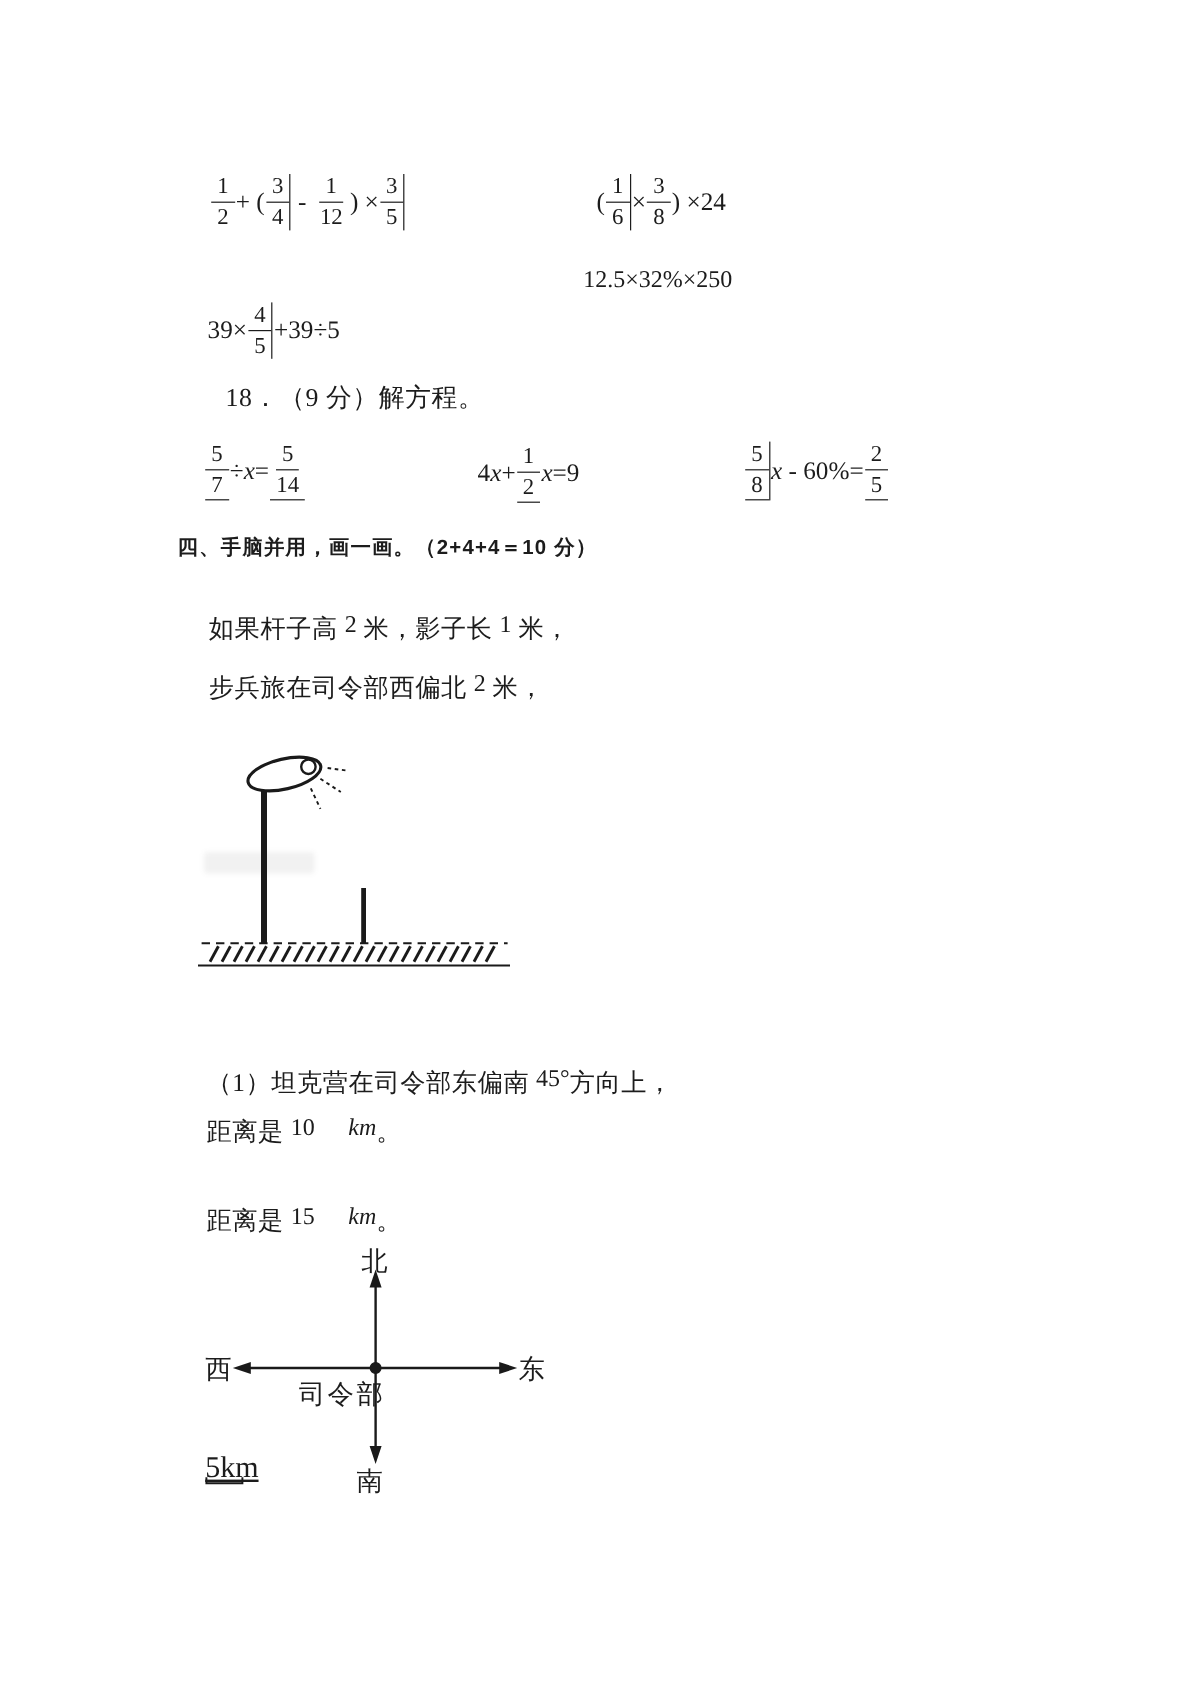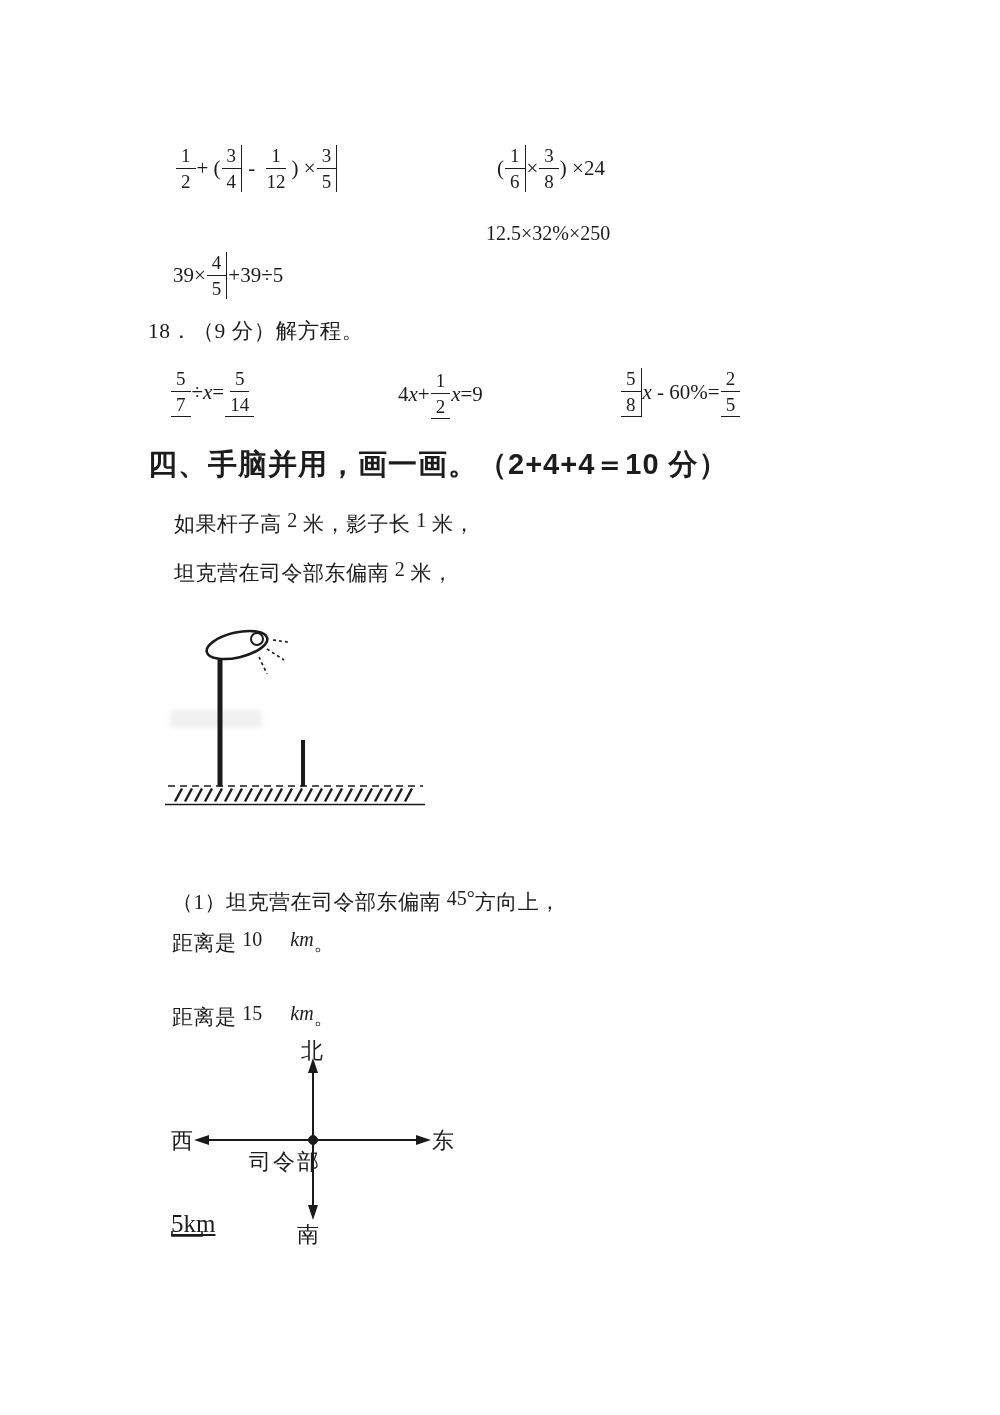--- a/index.html
+++ b/index.html
@@ -18,23 +18,23 @@
   .frac .fn { display:block; padding:1px 5px 3px; border-bottom:1.6px solid #1c1c1c; }
   .frac .fd { display:block; padding:3px 5px 1px; }
   .frac.u .fd { border-bottom:1.6px solid #1c1c1c; padding-bottom:2px; }
   .frac.c { border-right:1.6px solid #1c1c1c; }
   
   .line { position:absolute; font-size:21px; letter-spacing:0.5px; white-space:nowrap; }
   .line .plain { white-space:pre; }
   .line .rnum  { font-family:"Liberation Serif","DejaVu Serif",serif; position:relative; top:-4px; font-size:20px; letter-spacing:0; white-space:pre; }
   .line .ital  { font-style:italic; letter-spacing:0; white-space:pre;padding-left:28px; }
   .line .blank { display:inline-block; border-bottom:1.6px solid #1c1c1c; height:1.05em; vertical-align:baseline; }
-  .heading { position:absolute; font-size:21.5px; letter-spacing:0.5px; white-space:nowrap; }
+  .heading { position:absolute; font-size:21.5px; letter-spacing:0.5px; white-space:nowrap;margin-left:40px; }
   .section-heading {
-    position:absolute; font-size:29px; font-weight:700; letter-spacing:1px; white-space:nowrap;
+    position:absolute; font-size:17px; font-weight:700; letter-spacing:1px; white-space:nowrap;
     font-family:"Liberation Sans","DejaVu Sans",sans-serif;
   }
   
   .figure { position:absolute; }
   .figure svg line, .figure svg path, .figure svg polyline, .figure svg ellipse, .figure svg circle
     { stroke:#1a1a1a; }
   .compass-label { position:absolute; font-size:22px; white-space:nowrap; }
   .scale-label { position:absolute; font-size:25px; text-decoration:underline;
                  font-family:"Liberation Serif","DejaVu Serif",serif; }
   .artifact { position:absolute; background:rgba(60,60,60,0.07); filter:blur(2px); border-radius:3px; }
@@ -124,21 +124,21 @@
       <span class="plain"> - 60%=</span>
       <span class="frac u">
         <span class="fn">2</span>
         <span class="fd">5</span>
       </span>
     </div>
 
   <div class="section-heading" style="left:148px; top:445px;">四、手脑并用，画一画。（2+4+4＝10 分）</div>
 
   <div class="line" style="left:174px; top:510px;"><span class="plain">如果杆子高 </span><span class="rnum">2</span><span class="plain"> 米，影子长 </span><span class="rnum">1</span><span class="plain"> 米，</span></div>
-  <div class="line" style="left:174px; top:559px;"><span class="plain">坦克营在司令部东偏南 </span><span class="rnum">2</span><span class="plain"> 米，</span></div>
+  <div class="line" style="left:174px; top:559px;"><span class="plain">步兵旅在司令部西偏北 </span><span class="rnum">2</span><span class="plain"> 米，</span></div>
 
   <div class="artifact" style="left:170px; top:710px; width:92px; height:18px;"></div>
 
   <div class="figure" style="left:163px; top:628px; width:265px; height:182px;">
     <svg width="265" height="182" viewBox="0 0 265 182" fill="none">
       <line x1="57" y1="24" x2="57" y2="158.5" stroke-width="5"></line>
       <ellipse cx="74" cy="17" rx="31" ry="12.5" stroke-width="2.6" fill="#ffffff" transform="rotate(-13 74 17)"></ellipse>
       <circle cx="94" cy="11" r="6" stroke-width="2" fill="#ffffff"></circle>
       <g stroke-width="1.6" stroke-dasharray="3,3">
         <line x1="104" y1="21" x2="121" y2="32"></line>

